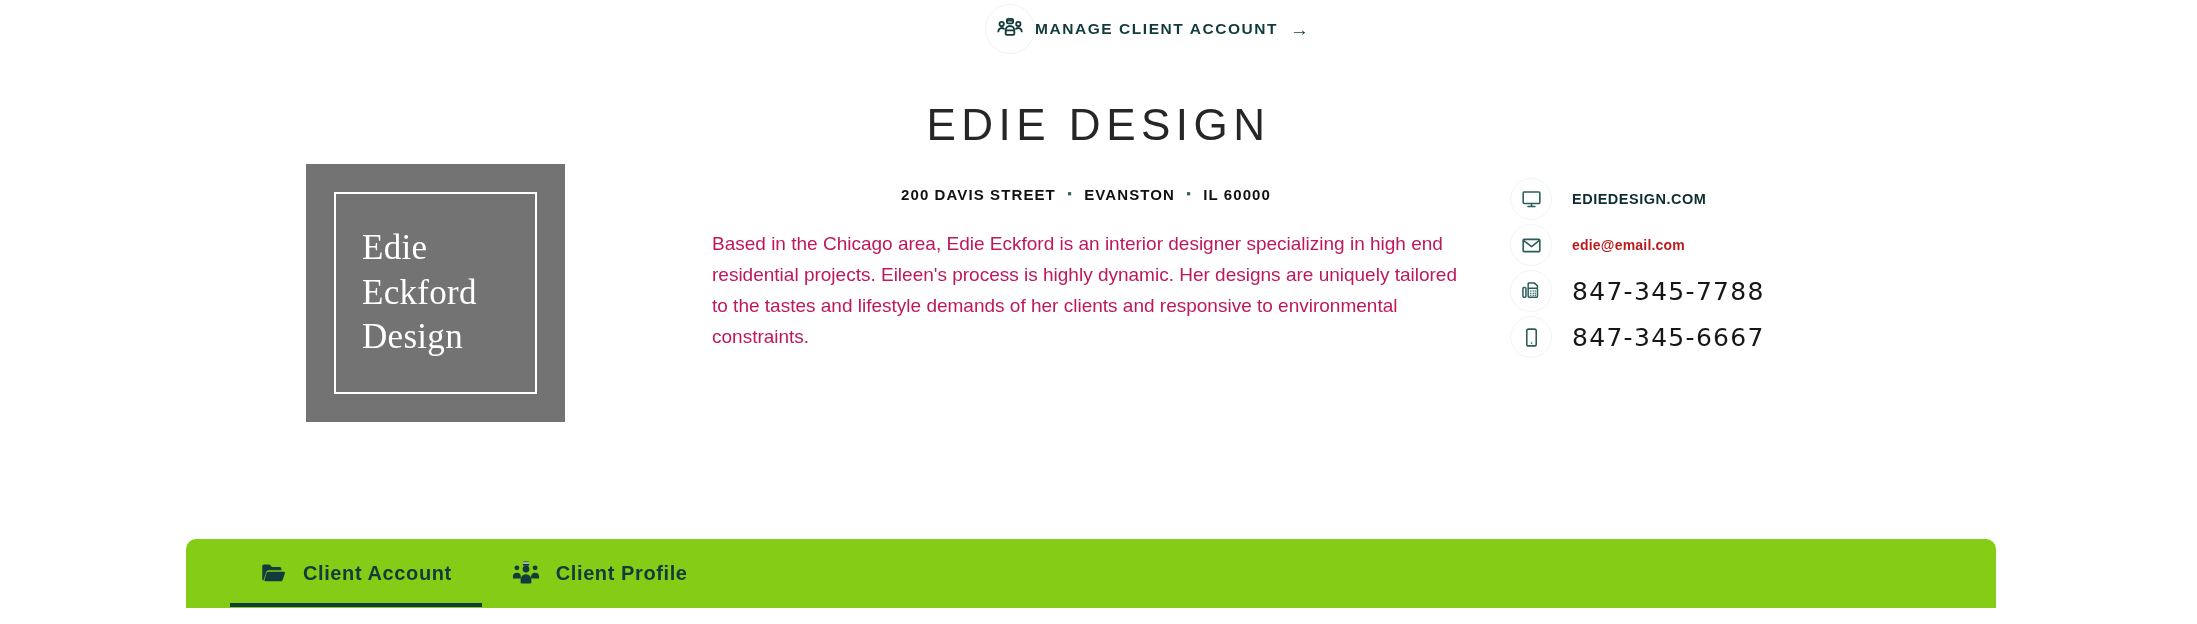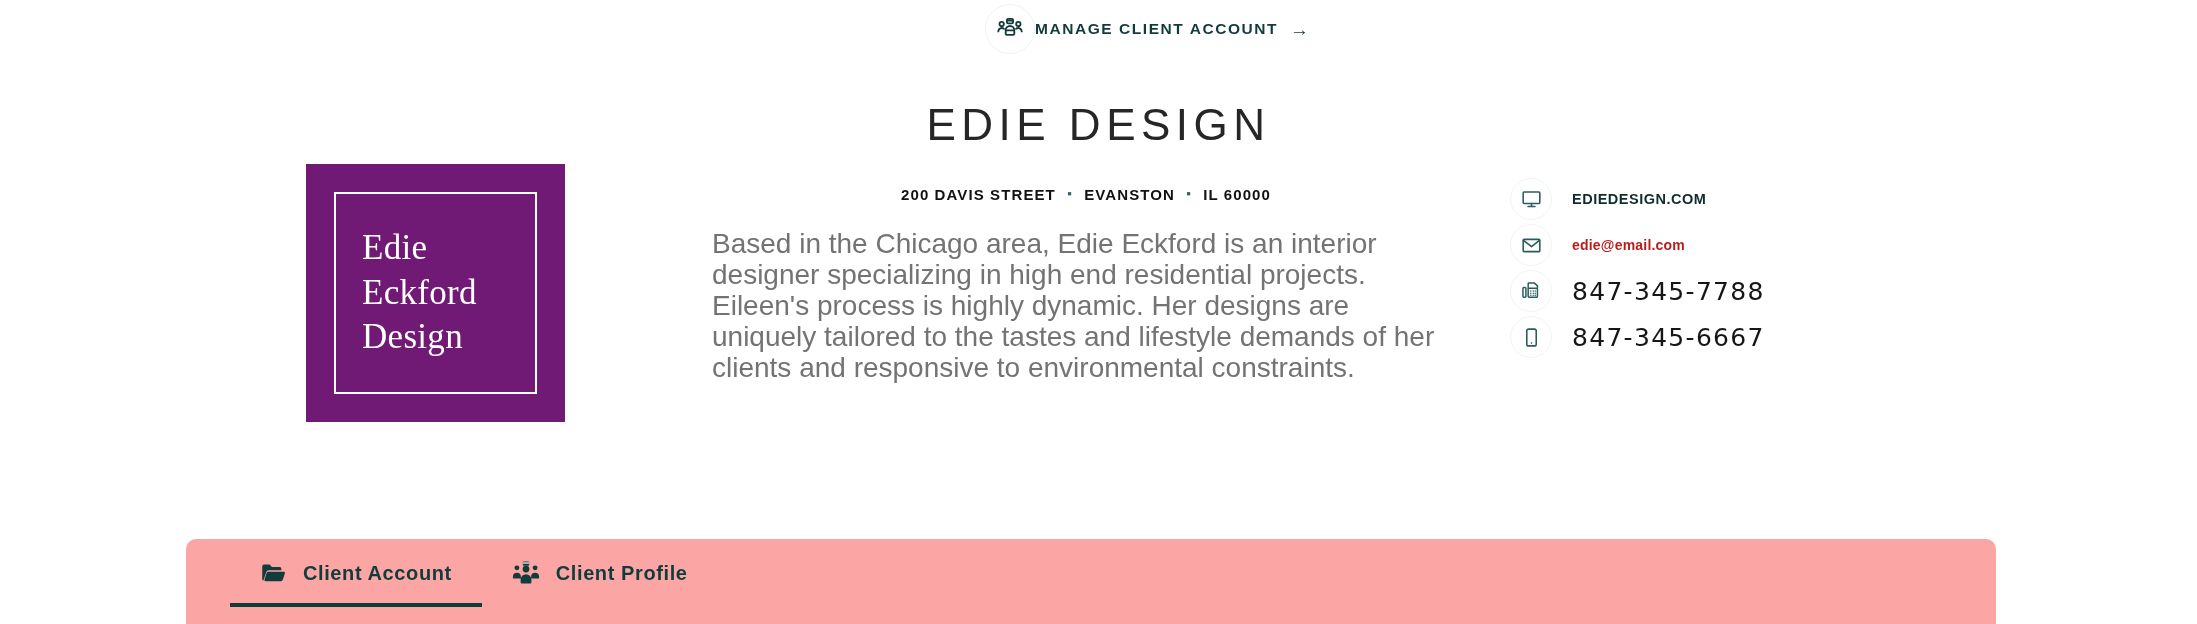--- a/index.html
+++ b/index.html
@@ -65,21 +65,21 @@
     line-height: 1;
   }
 
   
   .logo-wrap {
     position: absolute;
     left: 306px;
     top: 164px;
     width: 259px;
     height: 258px;
-    background: #701a75;
+    background: #737373;
     padding: 28px;
   }
   .logo-inner {
     width: 100%; height: 100%;
     border: 2px solid #ffffff;
     display: flex;
     flex-direction: column;
     justify-content: center;
     padding-left: 26px;
   }
@@ -108,23 +108,23 @@
     white-space: nowrap;
   }
   .addr-sep {
     color: #2f6260;
     font-size: 13px;
     padding: 0 6px;
     position: relative;
     top: -2px;
   }
   .body-para {
-    font-size: 28px;
+    font-size: 19px;
     line-height: 31px;
-    color: #737373;
+    color: #be185d;
     margin: 0 0 26px 0;
   }
 
   
   .contact-col {
     position: absolute;
     left: 1510px;
     top: 176px;
   }
   .contact-row {
@@ -162,22 +162,22 @@
     color: #161616;
     font-family: "DejaVu Sans", sans-serif;
   }
 
   
   .tab-panel {
     position: absolute;
     left: 186px;
     top: 539px;
     width: 1810px;
-    height: 85px;
-    background: #fca5a5;
+    height: 69px;
+    background: #84cc16;
     border-radius: 10px 10px 0 0;
   }
   .tab-row {
     display: flex;
     align-items: flex-start;
     height: 100%;
     padding-left: 44px;
   }
   .tab {
     display: flex;

